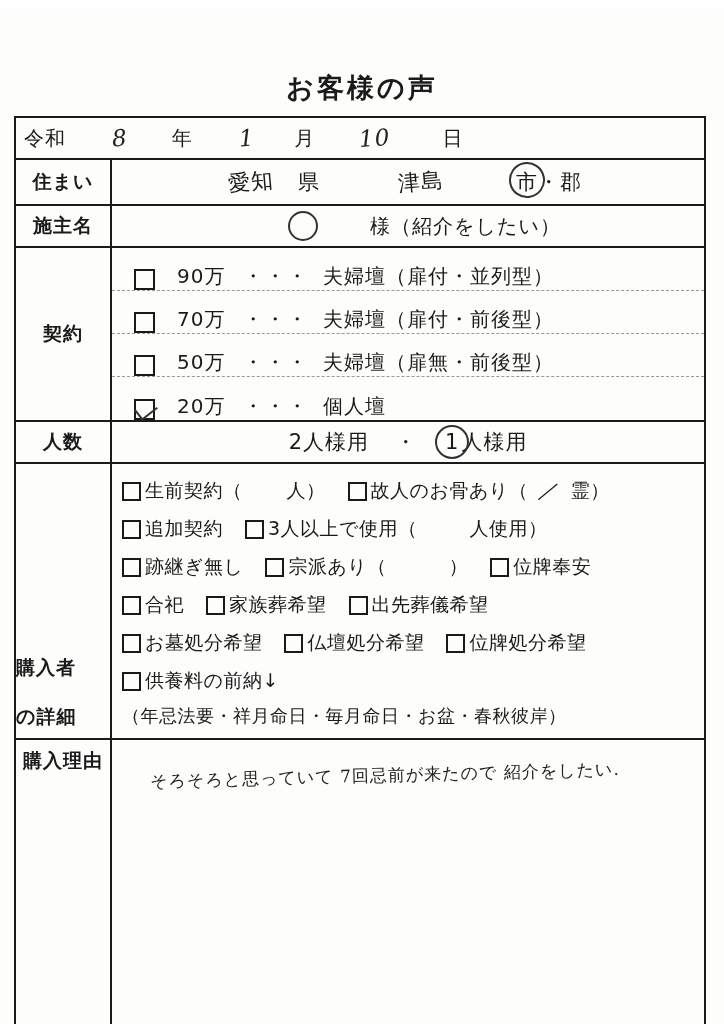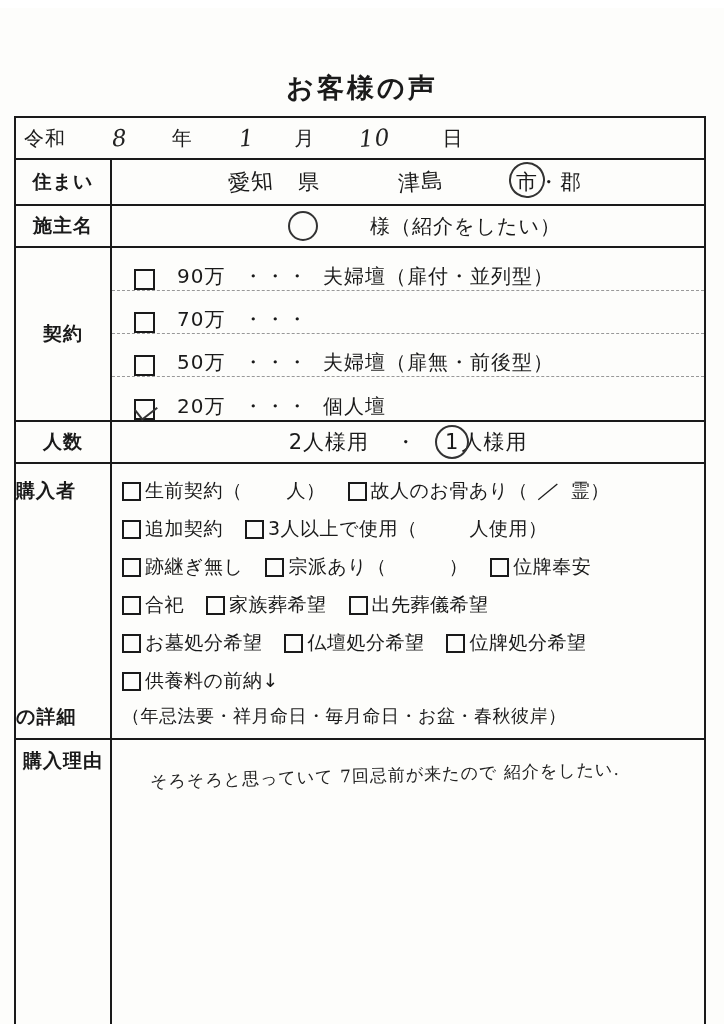--- a/index.html
+++ b/index.html
@@ -222,21 +222,21 @@
     margin: 0 10px;
     font-size: 22px;
   }
   .note {
     font-size: 18px;
     margin-top: 4px;
     letter-spacing: 0.5px;
   }
   .label-two {
     flex-direction: column;
-    justify-content: space-between;
+    justify-content: flex-end;
     padding-top: 12px;
     line-height: 1.9;
     gap: 13px;
   }
 
   
   .reason-row { height: 306px; }
   .reason-cell {
     align-items: flex-start;
     padding: 0;
@@ -302,20 +302,21 @@
         <div class="opt">
           <span class="box"></span>
           <span class="amount">90万</span>
           <span class="dots">・・・</span>
           <span>夫婦壇（扉付・並列型）</span>
         </div>
         <div class="opt">
           <span class="box"></span>
           <span class="amount">70万</span>
           <span class="dots">・・・</span>
+          <span>夫婦壇（扉付・前後型）</span>
         </div>
         <div class="opt">
           <span class="box"></span>
           <span class="amount">50万</span>
           <span class="dots">・・・</span>
           <span>夫婦壇（扉無・前後型）</span>
         </div>
         <div class="opt">
           <span class="box checked"></span>
           <span class="amount">20万</span>

